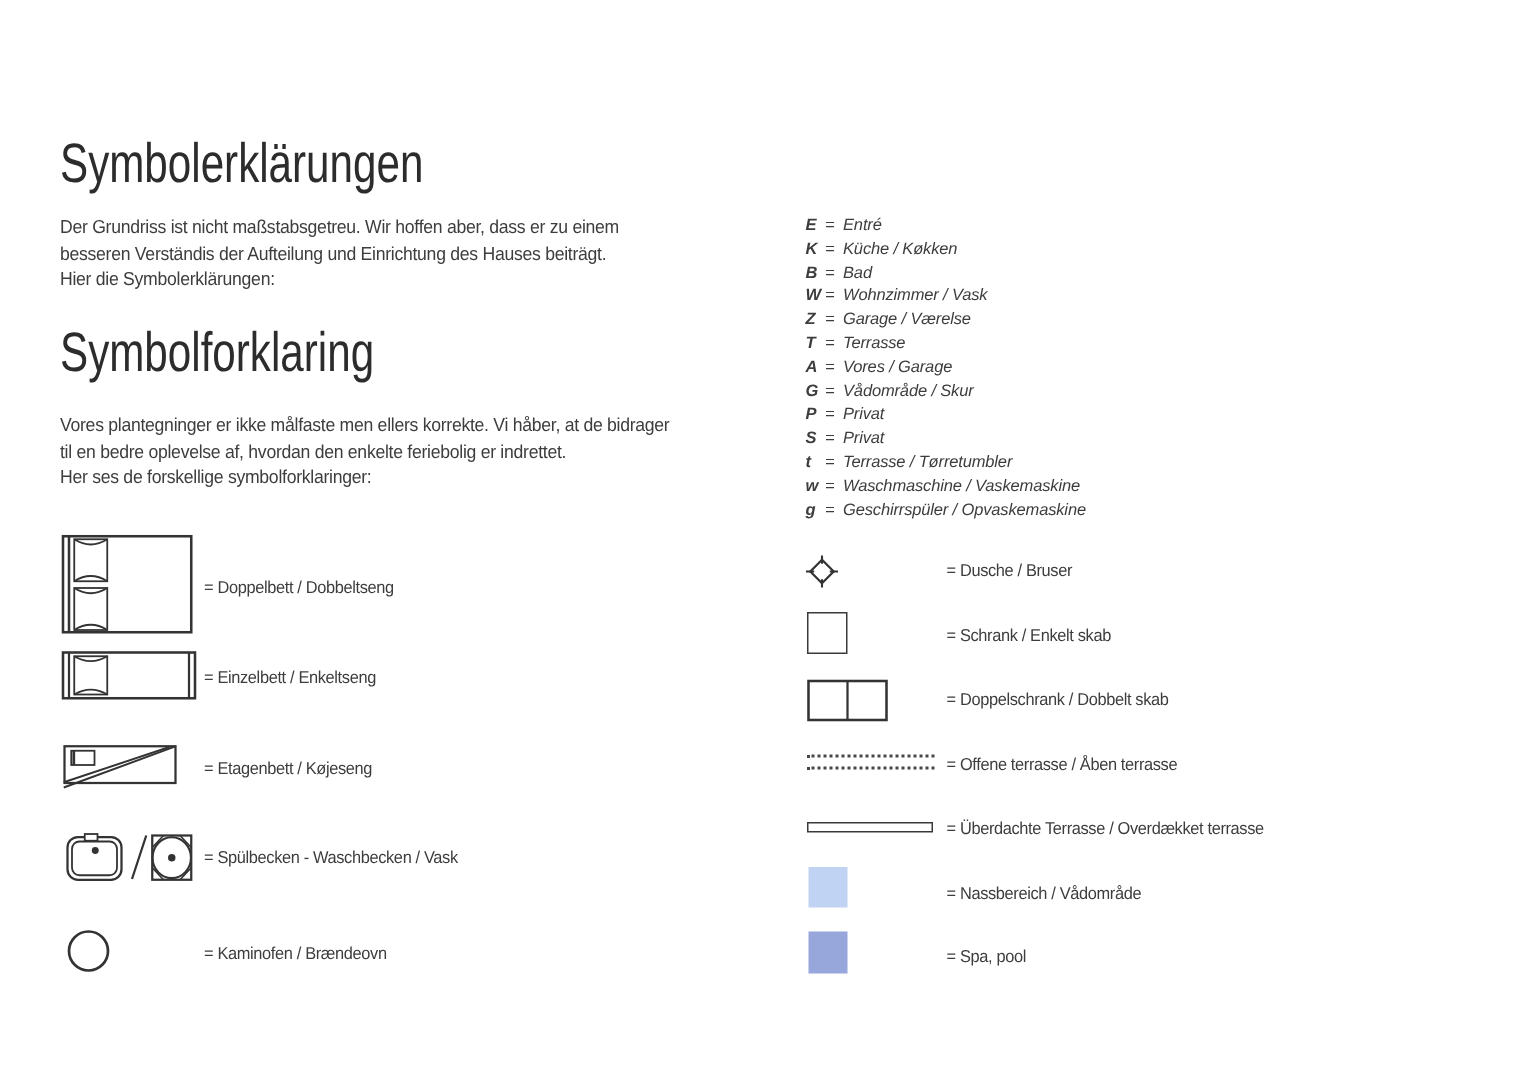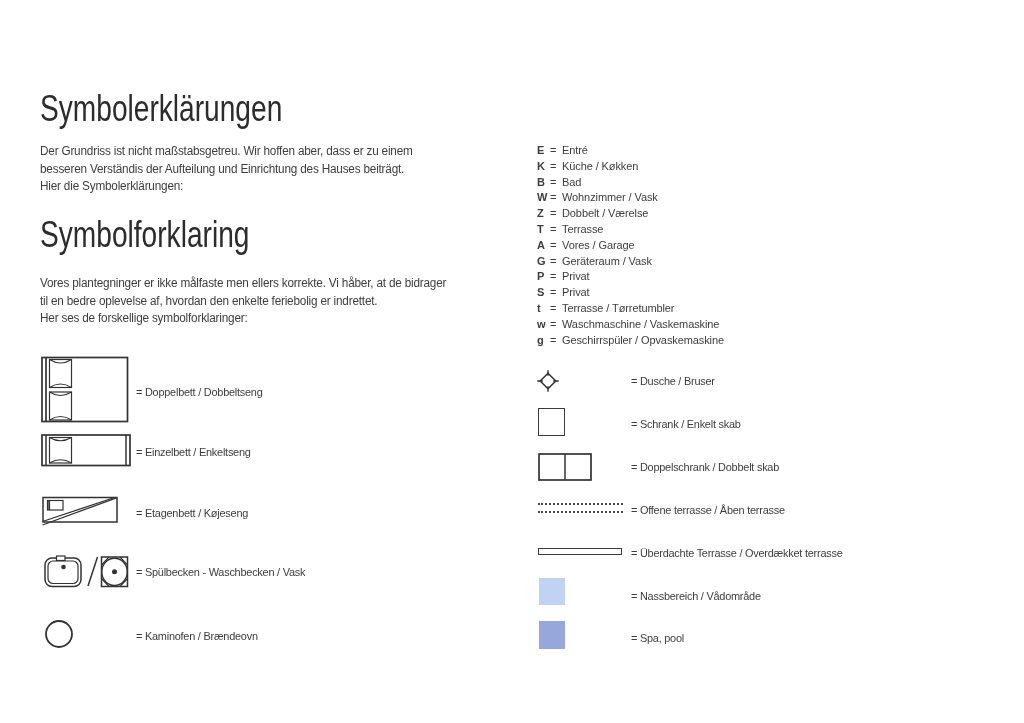--- a/index.html
+++ b/index.html
@@ -3,21 +3,21 @@
 <meta charset="utf-8">
 <style>
   html,body{margin:0;padding:0;background:#fff;}
   .page{position:relative;width:1024px;height:723px;background:#ffffff;
         font-family:"Liberation Sans",sans-serif;overflow:hidden;padding-left:48px;}
   .h1{position:absolute;left:40px;font-size:37px;line-height:37px;font-weight:400;
       color:#2c2c2c;white-space:nowrap;transform:scaleX(0.76);transform-origin:0 50%;}
   .para{position:absolute;left:40px;font-size:12.5px;line-height:17.6px;color:#3d3d3d;
         letter-spacing:-0.2px;white-space:nowrap;transform:scaleX(0.94);transform-origin:0 0;}
   .legend{position:absolute;left:537px;top:143px;font-size:11px;line-height:15.8px;
-          color:#3d3d3d;letter-spacing:-0.1px;}
+          color:#3d3d3d;letter-spacing:-0.1px;font-style:italic;}
   .legend .row{white-space:nowrap;}
   .legend .k{display:inline-block;width:13px;font-weight:bold;}
   .legend .eq{display:inline-block;width:12px;}
   .lbl{position:absolute;font-size:11.5px;line-height:12px;color:#3d3d3d;
        letter-spacing:-0.25px;white-space:nowrap;transform:scaleX(0.95);transform-origin:0 50%;}
   svg.sym{position:absolute;overflow:visible;}
   svg.sym *{stroke:#333333;fill:none;}
   svg.sym .dot{fill:#333333;stroke:none;}
   svg.sym .tabfill{fill:#ffffff;}
   .box{position:absolute;border:1.7px solid #3a3a3a;box-sizing:border-box;background:transparent;}
@@ -41,24 +41,24 @@
     <div>Vores plantegninger er ikke målfaste men ellers korrekte. Vi håber, at de bidrager</div>
     <div>til en bedre oplevelse af, hvordan den enkelte feriebolig er indrettet.</div>
     <div>Her ses de forskellige symbolforklaringer:</div>
   </div>
 
   <div class="legend">
     <div class="row"><span class="k">E</span><span class="eq">=</span><span>Entré</span></div>
     <div class="row"><span class="k">K</span><span class="eq">=</span><span>Küche / Køkken</span></div>
     <div class="row"><span class="k">B</span><span class="eq">=</span><span>Bad</span></div>
     <div class="row"><span class="k">W</span><span class="eq">=</span><span>Wohnzimmer / Vask</span></div>
-    <div class="row"><span class="k">Z</span><span class="eq">=</span><span>Dobbelt / Værelse</span></div>
+    <div class="row"><span class="k">Z</span><span class="eq">=</span><span>Garage / Værelse</span></div>
     <div class="row"><span class="k">T</span><span class="eq">=</span><span>Terrasse</span></div>
     <div class="row"><span class="k">A</span><span class="eq">=</span><span>Vores / Garage</span></div>
-    <div class="row"><span class="k">G</span><span class="eq">=</span><span>Geräteraum / Vask</span></div>
+    <div class="row"><span class="k">G</span><span class="eq">=</span><span>Vådområde / Skur</span></div>
     <div class="row"><span class="k">P</span><span class="eq">=</span><span>Privat</span></div>
     <div class="row"><span class="k">S</span><span class="eq">=</span><span>Privat</span></div>
     <div class="row"><span class="k">t</span><span class="eq">=</span><span>Terrasse / Tørretumbler</span></div>
     <div class="row"><span class="k">w</span><span class="eq">=</span><span>Waschmaschine / Vaskemaskine</span></div>
     <div class="row"><span class="k">g</span><span class="eq">=</span><span>Geschirrspüler / Opvaskemaskine</span></div>
   </div>
 
   <svg class="sym" style="left:41px;top:356px;" width="88" height="67" viewBox="0 0 88 67">
     <rect x="1" y="1.5" width="85.5" height="64" stroke-width="1.7"></rect>
     <line x1="5" y1="1.5" x2="5" y2="65.5" stroke-width="1.7"></line>

